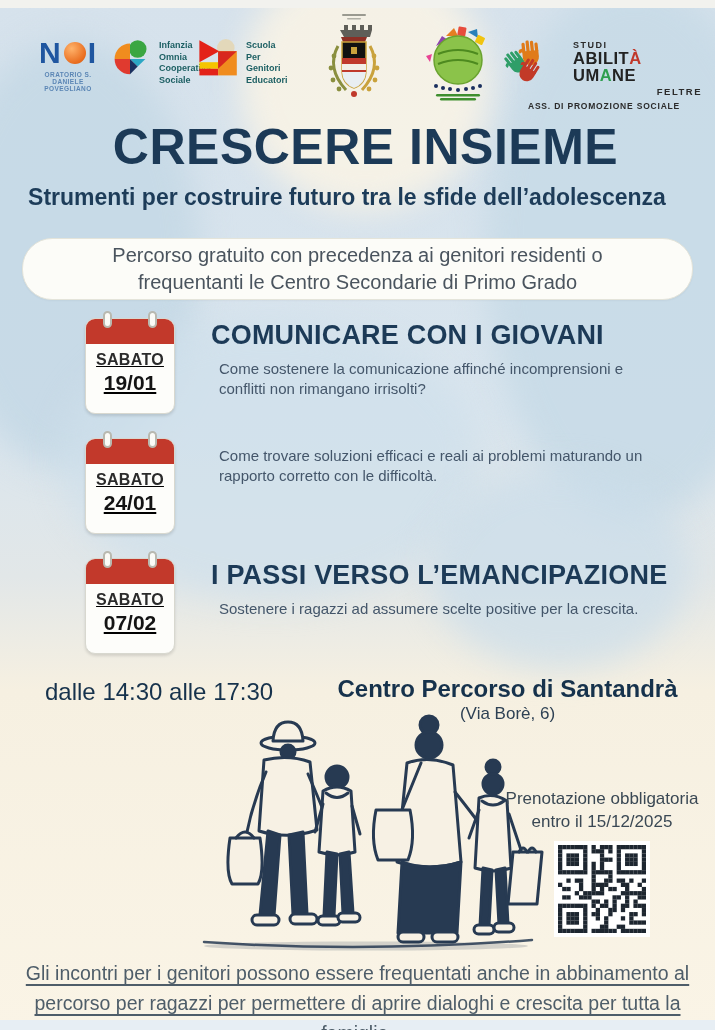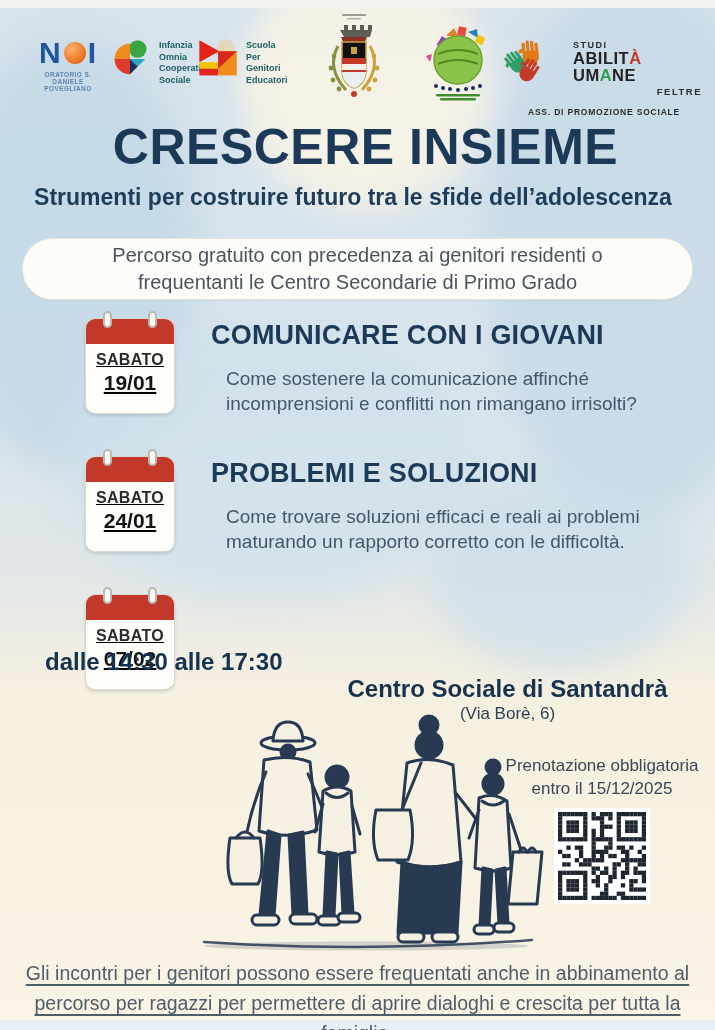--- a/index.html
+++ b/index.html
@@ -36,60 +36,60 @@
   .hands{position:relative;width:44px;height:46px;flex:none;}
   .hands svg{position:absolute;}
   .h1{left:0;top:10px;transform:rotate(-38deg);}
   .h2{left:13px;top:0;transform:rotate(-6deg);}
   .h3{left:12px;top:18px;transform:rotate(32deg);}
   .abil-studi{font-size:9px;font-weight:bold;color:#2b2b2b;letter-spacing:1.5px;}
   .abil-main{font-size:16.5px;font-weight:bold;color:#222;letter-spacing:.5px;line-height:1.05;}
   .abil-main .red{color:#c0392b;}
   .abil-main .green{color:#2e9e4f;}
   .abil-feltre{font-size:9.5px;font-weight:bold;color:#2b2b2b;text-align:right;letter-spacing:1.5px;margin-top:1px;}
-  .abil-asso{font-size:8.5px;font-weight:bold;color:#2b2b2b;letter-spacing:.8px;margin-top:10px;text-align:center;}
+  .abil-asso{font-size:8.5px;font-weight:bold;color:#2b2b2b;letter-spacing:.8px;margin-top:4px;text-align:center;}
 
   
   .title{position:absolute;left:0;top:118px;width:715px;text-align:center;
     font-size:50px;font-weight:bold;color:#1c3a57;letter-spacing:.5px;padding-left:8px;}
   .subtitle{position:absolute;left:0;top:184px;width:694px;text-align:center;
-    font-size:23px;font-weight:bold;color:#1d3c59;padding-left:6px;}
+    font-size:23px;font-weight:bold;color:#1d3c59;}
 
   .banner{position:absolute;left:22px;right:22px;top:238px;height:60px;
     background:#fcfcf8;border:1px solid #e4e4da;border-radius:30px;
     display:flex;align-items:center;justify-content:center;text-align:center;
     padding:0 42px;font-size:20px;color:#4a545e;line-height:1.35;box-shadow:0 1px 2px rgba(0,0,0,.04);}
 
   
   .sessions{position:absolute;left:85px;top:318px;}
   .session{display:flex;gap:36px;margin-bottom:24px;align-items:flex-start;}
   .cal{position:relative;width:88px;height:94px;background:#fdfdfa;border:1px solid #d8d8cf;
     border-radius:10px;box-shadow:0 2px 3px rgba(0,0,0,.12);flex:none;text-decoration:underline;}
   .cal-top{height:25px;background:#c2392b;border-radius:9px 9px 0 0;}
   .ring{position:absolute;top:-8px;width:9px;height:17px;border-radius:5px;
     background:#fbfbf7;border:2px solid #b9b9b0;box-sizing:border-box;}
   .ring.r1{left:17px;} .ring.r2{right:17px;}
   .cal-body{text-align:center;padding-top:7px;}
   .cal-day{display:block;font-size:16px;font-weight:bold;color:#2b2b2b;letter-spacing:.3px;}
   .cal-date{display:block;font-size:21px;font-weight:bold;color:#141414;margin-top:2px;}
   .sess-title{margin:2px 0 8px;font-size:27px;font-weight:bold;color:#1c3a57;letter-spacing:.2px;}
-  .sess-desc{margin:15px;font-size:19px;color:#44566a;line-height:1.34;}
+  .sess-desc{margin:8px;font-size:15px;color:#44566a;line-height:1.34;}
   .w1{max-width:450px;} .w2{max-width:475px;} .w3{max-width:450px;}
 
   
-  .time{position:absolute;left:45px;top:648px;font-size:24px;font-weight:bold;color:#16324c;}
+  .time{position:absolute;left:45px;top:678px;font-size:24px;font-weight:normal;color:#16324c;}
   .venue{position:absolute;left:335px;top:675px;width:345px;text-align:center;}
   .venue-name{font-size:24px;font-weight:bold;color:#16324c;}
   .venue-addr{font-size:17px;color:#2e4154;margin-top:1px;}
 
   
   .family{position:absolute;left:176px;top:710px;}
 
   
-  .booking{position:absolute;left:494px;top:755px;width:216px;text-align:center;
+  .booking{position:absolute;left:494px;top:788px;width:216px;text-align:center;
     font-size:17px;color:#3a4854;line-height:1.35;}
   .qr{width:96px;height:96px;margin:7px auto 0;background:#fff;padding:4px;box-sizing:border-box;}
   .qr svg{display:block;width:100%;height:100%;fill:#1d2630;}
 
   
   .footer{position:absolute;left:18px;right:18px;top:958px;text-align:center;
     font-size:19.5px;color:#4e5d69;line-height:1.55;
     text-decoration:underline;text-underline-offset:4px;text-decoration-thickness:1.5px;}
 </style>
 </head>
@@ -258,41 +258,44 @@
       <div class="cal">
         <span class="ring r1"></span>
         <span class="ring r2"></span>
         <div class="cal-top"></div>
         <div class="cal-body">
           <span class="cal-day">SABATO</span>
           <span class="cal-date">24/01</span>
         </div>
       </div>
       <div class="sess-text">
-        <h3 class="sess-title">PROBLEMI E SOLUZIONI</h3>
         <p class="sess-desc w2">Come trovare soluzioni efficaci e reali ai problemi maturando un rapporto corretto con le difficoltà.</p>
       </div>
     </div>
 
     <div class="session">
       <div class="cal">
         <span class="ring r1"></span>
         <span class="ring r2"></span>
         <div class="cal-top"></div>
         <div class="cal-body">
           <span class="cal-day">SABATO</span>
           <span class="cal-date">07/02</span>
         </div>
       </div>
+      <div class="sess-text">
+        <h3 class="sess-title">I PASSI VERSO L’EMANCIPAZIONE</h3>
+        <p class="sess-desc w3">Sostenere i ragazzi ad assumere scelte positive per la crescita.</p>
+      </div>
     </div>
   </div>
 
   <div class="time">dalle 14:30 alle 17:30</div>
   <div class="venue">
-    <div class="venue-name">Centro Sociale di Santandrà</div>
+    <div class="venue-name">Centro Percorso di Santandrà</div>
     <div class="venue-addr">(Via Borè, 6)</div>
   </div>
 
   <div class="family">
     <svg width="378" height="250" viewBox="0 0 378 250">
       <g stroke="#273a52" stroke-width="3" fill="#f7f1e4" stroke-linejoin="round" stroke-linecap="round">
 
         <ellipse cx="190" cy="236" rx="162" ry="4.5" fill="#273a52" opacity="0.18" stroke="none"></ellipse>
         <path d="M28,232 Q189,243 356,230" fill="none" stroke-width="2.5" opacity="0.85"></path>
 

